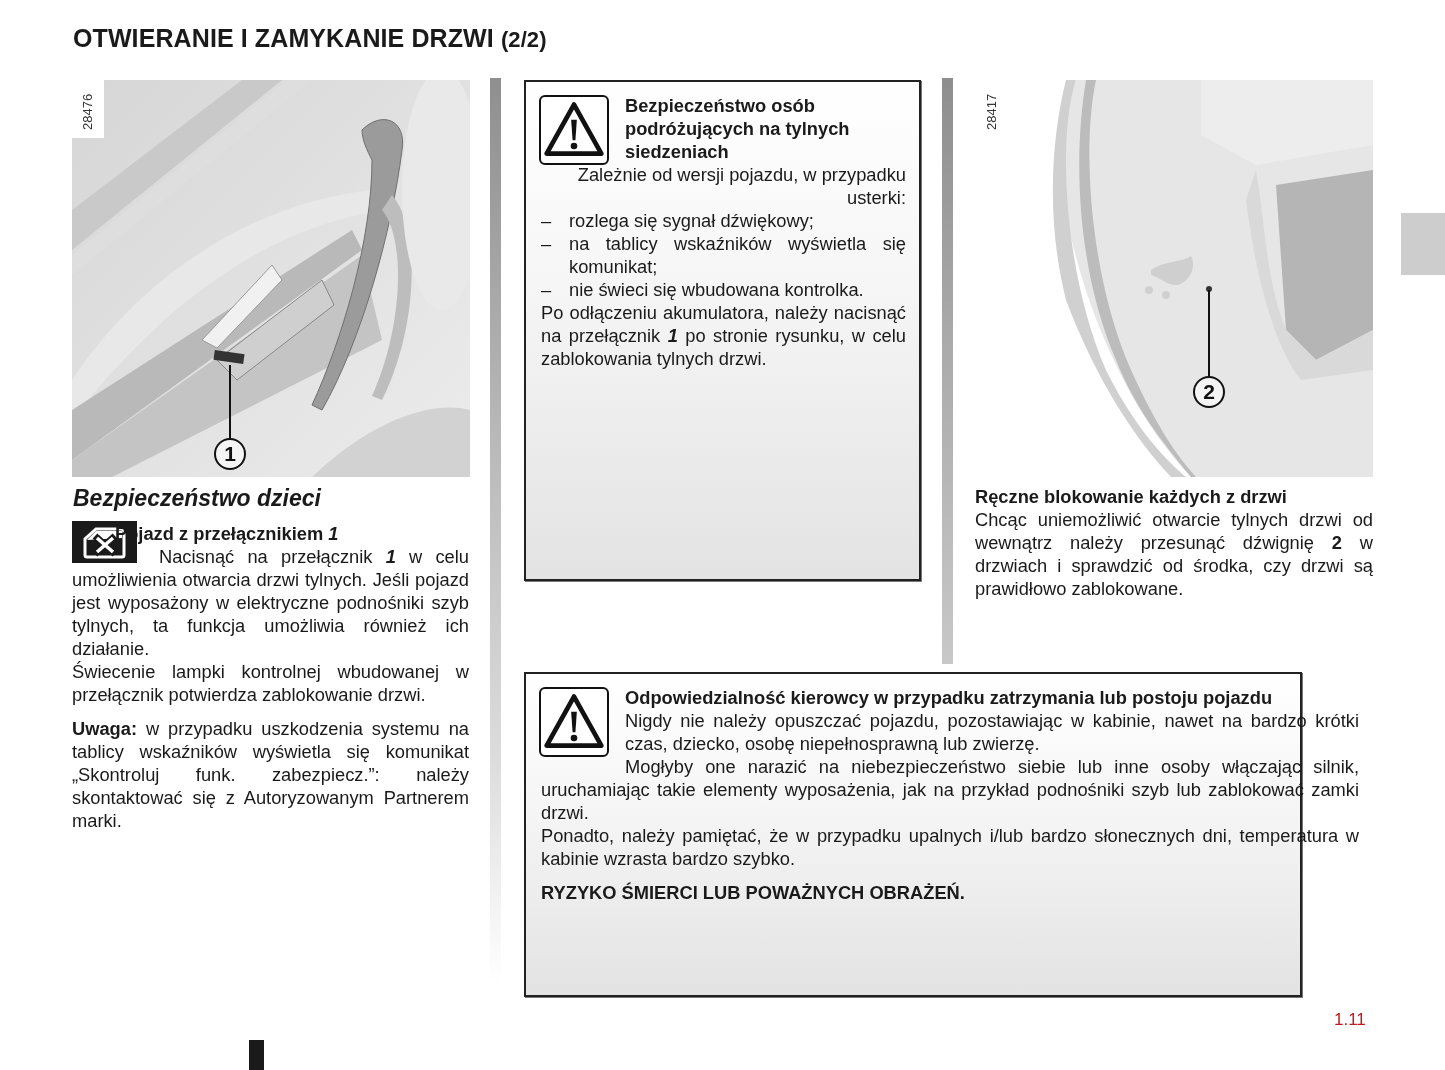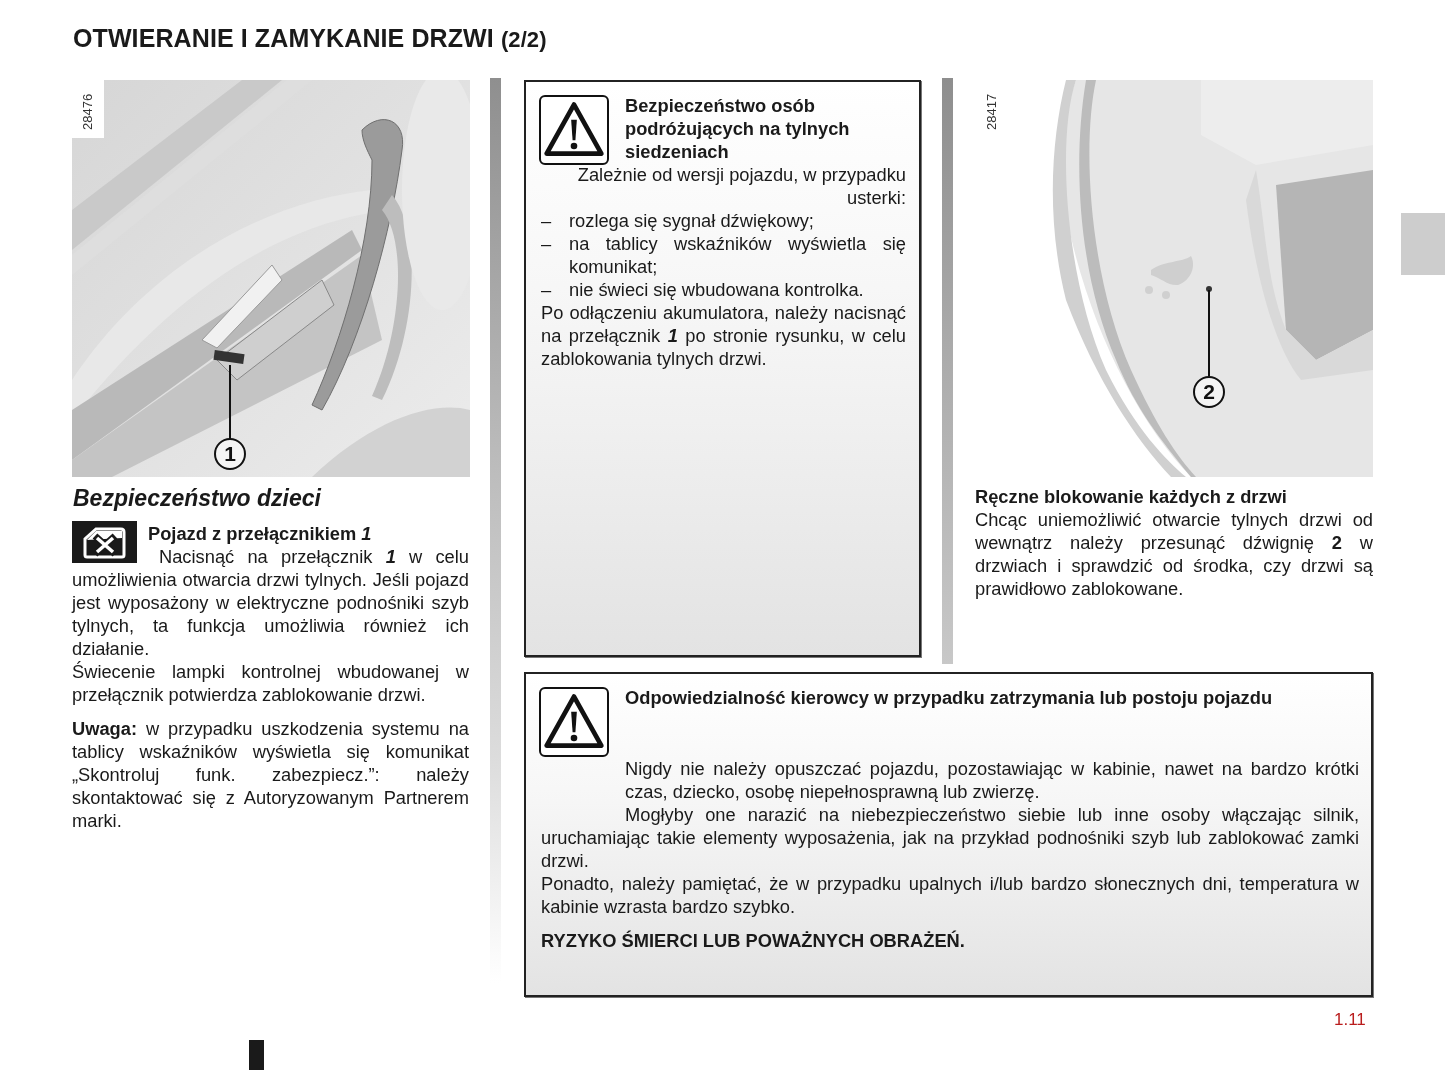--- a/index.html
+++ b/index.html
@@ -85,36 +85,36 @@
 <div class="abs" style="left:72px; top:521px; width:65px; height:42px; background:#1a1a1a;">
   <svg width="65" height="42" viewBox="0 0 65 42">
     <path d="M13 34 L13 18 L24 8 L49 8 Q52 8 52 11 L52 34 Q52 36 50 36 L15 36 Q13 36 13 34 Z" fill="none" stroke="#fff" stroke-width="3"></path>
     <path d="M15 19 L24 10 L50 10 L50 17 Z" fill="#fff"></path>
     <path d="M23 15 L43 33 M43 15 L23 33" stroke="#1a1a1a" stroke-width="7"></path>
     <path d="M25 17 L41 31 M41 17 L25 31" stroke="#fff" stroke-width="3.5"></path>
   </svg>
 </div>
 
 <div class="abs txt" style="left:72px; top:522px; width:397px;">
-  <p style="padding-left:76px;">
+  <p style="padding-left:43px;">
     <span class="bold">Pojazd z przełącznikiem </span><span class="bi">1</span>
   </p>
   <p style="text-indent:87px;">
     <span>Nacisnąć na przełącznik </span><span class="bi">1</span><span> w celu umożliwienia otwarcia drzwi tylnych. Jeśli pojazd jest wyposażony w elektryczne pod­nośniki szyb tylnych, ta funkcja umożliwia również ich działanie.</span>
   </p>
   <p>Świecenie lampki kontrolnej wbudowanej w przełącznik potwierdza zablokowanie drzwi.</p>
   <p style="margin-top:11px;">
     <span class="bold">Uwaga:</span><span> w przypadku uszkodzenia sys­temu na tablicy wskaźników wyświetla się komunikat „Skontroluj funk. zabezpiecz.”: należy skontaktować się z Autoryzowanym Partnerem marki.</span>
   </p>
 </div>
 
 <div class="abs vdiv vdiv1"></div>
 <div class="abs vdiv vdiv2"></div>
 
-<div class="abs box" style="left:524px; top:80px; width:397px; height:577px;">
+<div class="abs box" style="left:524px; top:80px; width:397px; height:501px;">
   <div class="warn-icon" style="left:13px; top:13px;">
     <svg viewBox="0 0 70 70">
       <path d="M35 8 L64 60 L6 60 Z" fill="none" stroke="#111" stroke-width="5" stroke-linejoin="round"></path>
       <path d="M32 24 L38 24 L36.5 46 L33.5 46 Z" fill="#111"></path>
       <circle cx="35" cy="52" r="3.5" fill="#111"></circle>
     </svg>
   </div>
   <div class="txt" style="position:absolute; left:15px; top:12px; width:365px;">
     <p class="bold" style="padding-left:84px; text-align:left;">Bezpieczeństwo osób podróżujących na tylnych siedzeniach</p>
     <p style="text-align:right;">Zależnie od wersji pojazdu, w przypadku usterki:</p>
@@ -154,31 +154,31 @@
   <div class="callout" style="left:237px; top:296px;">2</div>
 </div>
 
 <div class="abs txt" style="left:975px; top:485px; width:398px;">
   <p class="bold">Ręczne blokowanie każdych z drzwi</p>
   <p>
     <span>Chcąc uniemożliwić otwarcie tylnych drzwi od wewnątrz należy przesunąć dźwignię </span><span class="bold">2</span><span> w drzwiach i sprawdzić od środka, czy drzwi są prawidłowo zablokowane.</span>
   </p>
 </div>
 
-<div class="abs box" style="left:524px; top:672px; width:849px; height:325px;">
+<div class="abs box" style="left:524px; top:672px; width:778px; height:325px;">
   <div class="warn-icon" style="left:13px; top:13px;">
     <svg viewBox="0 0 70 70">
       <path d="M35 8 L64 60 L6 60 Z" fill="none" stroke="#111" stroke-width="5" stroke-linejoin="round"></path>
       <path d="M32 24 L38 24 L36.5 46 L33.5 46 Z" fill="#111"></path>
       <circle cx="35" cy="52" r="3.5" fill="#111"></circle>
     </svg>
   </div>
   <div class="txt" style="position:absolute; left:15px; top:12px; width:818px;">
     <p class="bold" style="padding-left:84px; text-align:left;">Odpowiedzialność kierowcy w przypadku zatrzymania lub postoju pojazdu</p>
-    <p style="padding-left:84px;margin-top:48px;">Nigdy nie należy opuszczać pojazdu, pozostawiając w kabinie, nawet na bardzo krótki czas, dziecko, osobę niepełnosprawną lub zwierzę.</p>
+    <p style="padding-left:84px;">Nigdy nie należy opuszczać pojazdu, pozostawiając w kabinie, nawet na bardzo krótki czas, dziecko, osobę niepełnosprawną lub zwierzę.</p>
     <p style="text-indent:84px;">Mogłyby one narazić na niebezpieczeństwo siebie lub inne osoby włączając silnik, uruchamiając takie elementy wyposażenia, jak na przykład podnośniki szyb lub zablokować zamki drzwi.</p>
     <p>Ponadto, należy pamiętać, że w przypadku upalnych i/lub bardzo słonecznych dni, tempe­ratura w kabinie wzrasta bardzo szybko.</p>
     <p class="bold" style="margin-top:11px;">RYZYKO ŚMIERCI LUB POWAŻNYCH OBRAŻEŃ.</p>
   </div>
 </div>
 
 <div class="abs side-tab"></div>
 
 <div class="abs page-number">1.11</div>
 <div class="abs black-mark"></div>

